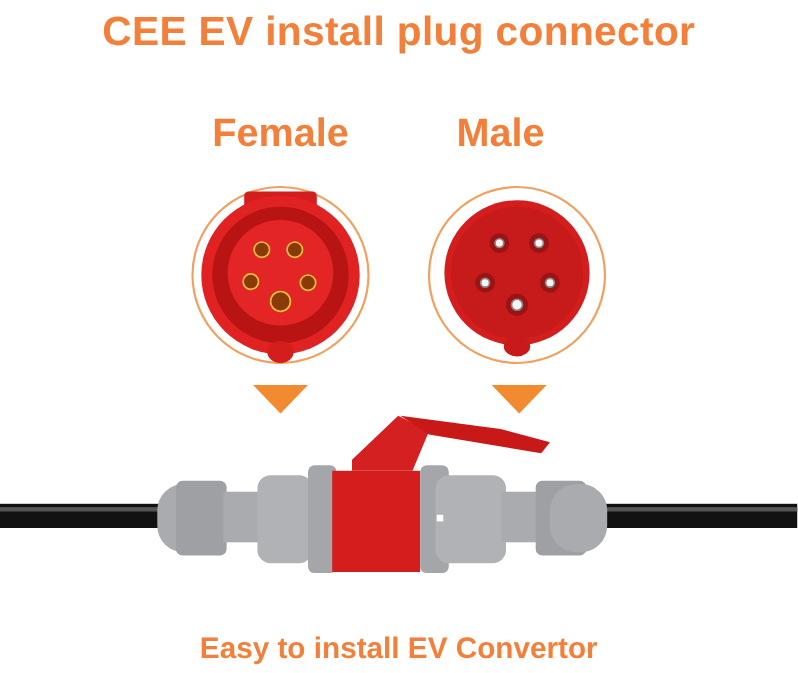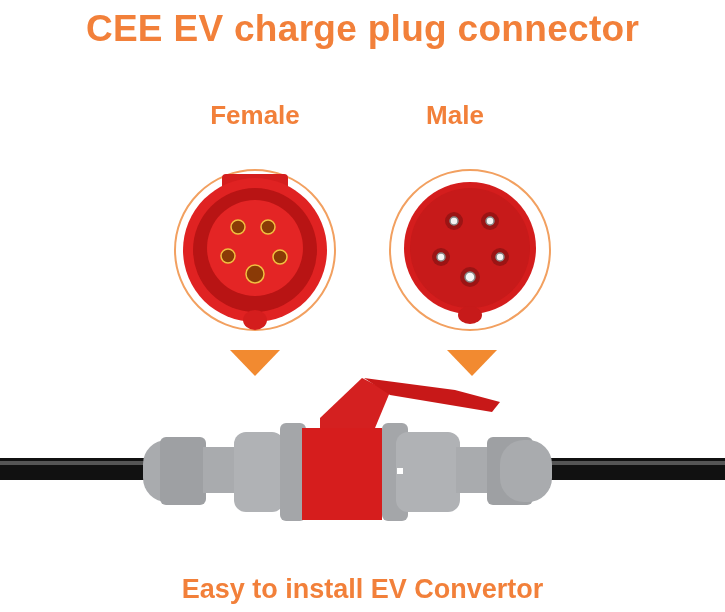--- a/index.html
+++ b/index.html
@@ -1,25 +1,25 @@
 <!DOCTYPE html>
 <html><head>
 <meta charset="utf-8">
 <style>
   html,body{margin:0;padding:0;background:#ffffff;}
   body{width:725px;height:612px;position:relative;overflow:hidden;font-family:"Liberation Sans","DejaVu Sans",sans-serif;}
   .title{position:absolute;left:0;top:8px;width:725px;text-align:center;color:#f2803a;font-weight:bold;font-size:37px;letter-spacing:0.3px;}
-  .label{position:absolute;top:100px;color:#f2803a;font-weight:bold;font-size:26px;text-align:center;}
+  .label{position:absolute;top:100px;color:#f2803a;font-weight:bold;font-size:36px;text-align:center;}
   .footer{position:absolute;left:0;top:574px;width:725px;text-align:center;color:#f2803a;font-weight:bold;font-size:27px;}
   svg{position:absolute;left:0;top:0;}
 </style>
 </head>
 <body>
 
-<div class="title">CEE EV charge plug connector</div>
+<div class="title">CEE EV install plug connector</div>
 <div class="label" style="left:180px;width:150px;">Female</div>
 <div class="label" style="left:380px;width:150px;">Male</div>
 
 <svg width="725" height="612" viewBox="0 0 725 612">
 
   <g>
     <circle cx="255" cy="250" r="80" fill="#fff" stroke="#f2a060" stroke-width="2"></circle>
     <rect x="222" y="174" width="66" height="20" rx="4" fill="#d41d1d"></rect>
     <circle cx="255" cy="250" r="72" fill="#e02222"></circle>
     <circle cx="255" cy="250" r="62" fill="#b81414"></circle>

